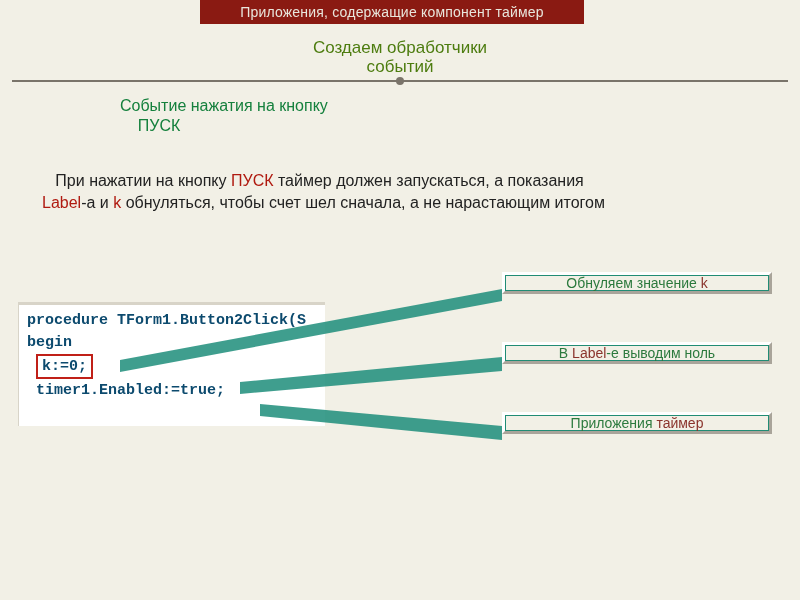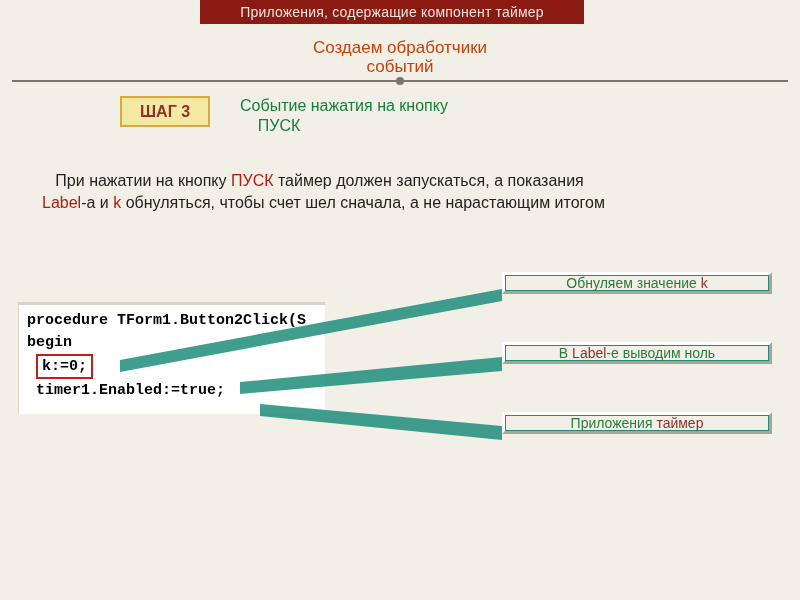--- a/index.html
+++ b/index.html
@@ -32,21 +32,21 @@
     line-height: 24px;
     letter-spacing: 0.2px;
   }
 
   
   .section-title {
     position: absolute;
     left: 0; right: 0;
     top: 38px;
     text-align: center;
-    color: #c2410c;
+    color: #4d7c0f;
     font-size: 17px;
     line-height: 19px;
   }
 
   
   .hr {
     position: absolute;
     left: 12px; right: 12px;
     top: 80px;
     height: 0;
@@ -106,22 +106,22 @@
     position: absolute;
     left: 18px;
     top: 302px;
     width: 300px;
     background: #ffffff;
     border-top: 3px solid #d8d4c8;
     border-left: 1px solid #d8d4c8;
     font-family: "Courier New", monospace;
     font-size: 15px;
     line-height: 21px;
-    padding: 4px 0 12px 6px;
-    color: #000000;
+    padding: 4px 0 24px 6px;
+    color: #0c4a6e;
     font-weight: bold;
   }
   .code-line {
     white-space: pre;
     position: relative;
     padding: 0 2px;
     margin: 1px 0;
   }
   .hl { 
     border: 2.5px solid #c02018;
@@ -167,21 +167,20 @@
   <div class="banner">Приложения, содержащие компонент таймер</div>
 
   <div class="section-title">
     <span>Создаем обработчики</span><br>
     <span>событий</span>
   </div>
 
   <div class="hr"></div>
 
   <div class="step-row">
-    <div class="step-pill">ШАГ 3</div>
     <div class="step-caption">
       <span>Событие нажатия на кнопку</span><br>
       &nbsp;&nbsp;&nbsp;&nbsp;<span>ПУСК</span>
     </div>
   </div>
 
   <div class="desc">
     &nbsp;&nbsp;&nbsp;<span>При нажатии на кнопку </span><span class="red">ПУСК</span><span> таймер должен запускаться, а показания </span><br>
     <span class="red">Label</span><span>-a и </span><span class="red">k</span><span> обнуляться, чтобы счет шел сначала, а не нарастающим итогом</span>
   </div>

